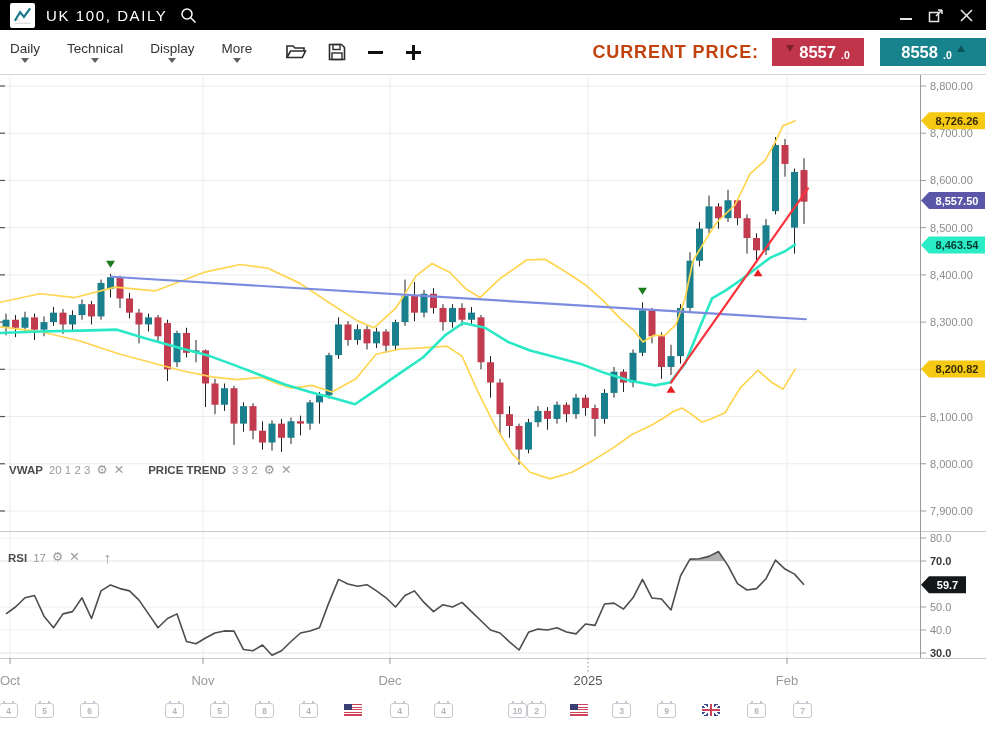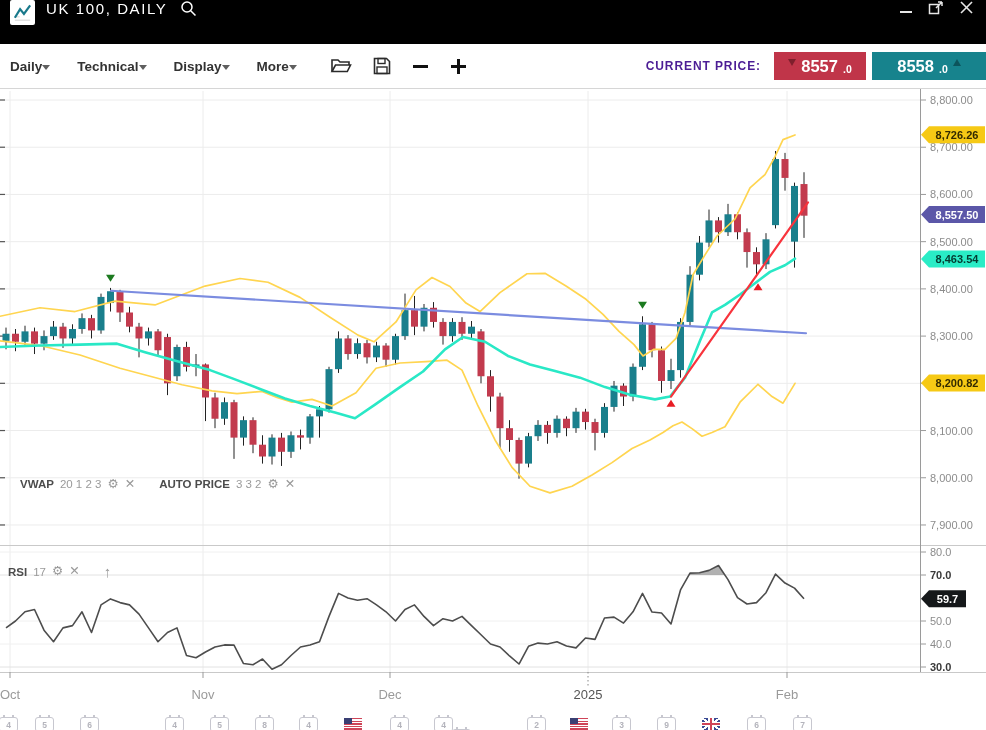--- a/index.html
+++ b/index.html
@@ -1,33 +1,33 @@
 <!DOCTYPE html>
 <html><head>
 <meta charset="utf-8">
 <style>
   html,body{margin:0;padding:0;}
   body{width:986px;height:730px;overflow:hidden;background:#fff;font-family:"Liberation Sans",sans-serif;-webkit-font-smoothing:antialiased;}
   
-  .titlebar{height:44px;background:#000;display:flex;align-items:flex-start;padding:0 12px 0 10px;gap:11px;}
+  .titlebar{height:30px;background:#000;display:flex;align-items:center;padding:0 12px 0 10px;gap:11px;}
   .logo{width:25px;height:25px;background:#fff;border-radius:2px;display:flex;align-items:center;justify-content:center;}
   .title{color:#fff;font-size:15px;letter-spacing:1.6px;white-space:nowrap;}
   .search-btn{background:none;border:0;padding:0;margin-left:2px;cursor:pointer;display:flex;}
   .win-controls{margin-left:auto;display:flex;gap:15px;align-items:center;}
   .win-btn{background:none;border:0;padding:0;cursor:pointer;display:flex;}
   
   .toolbar{height:44px;border-bottom:1px solid #d6d6d6;display:flex;align-items:center;padding-left:10px;background:#fff;}
-  .menu{display:flex;align-items:center;font-size:13.5px;font-weight:bold;color:#333;margin-right:27px;cursor:pointer;white-space:nowrap;}
+  .menu{display:flex;align-items:center;font-size:13.5px;font-weight:normal;color:#333;margin-right:27px;cursor:pointer;white-space:nowrap;flex-direction:column;}
   .caret{width:0;height:0;border-left:4px solid transparent;border-right:4px solid transparent;border-top:5px solid #5f5f5f;margin-top:2px;}
   .tool-btn{background:none;border:0;padding:0;margin-right:21px;cursor:pointer;display:flex;align-items:center;}
-  .cp-label{margin-left:auto;font-size:12px;letter-spacing:.9px;color:#4c1d95;font-weight:bold;white-space:nowrap;}
+  .cp-label{margin-left:auto;font-size:18px;letter-spacing:.9px;color:#c2410c;font-weight:bold;white-space:nowrap;}
   .price-badge{height:28px;display:flex;align-items:center;justify-content:center;color:#fff;font-weight:bold;font-size:16.5px;}
   .price-badge .frac{font-size:10.5px;margin-top:5px;}
   .bid{background:#c03549;width:92px;margin-left:13px;gap:5px;}
-  .ask{background:#17838d;width:114px;margin-left:6px;gap:5px;}
+  .ask{background:#17838d;width:106px;margin-left:16px;gap:5px;}
   .tri-dn{width:0;height:0;border-left:4px solid transparent;border-right:4px solid transparent;border-top:7px solid #7e1f2c;margin-bottom:8px;}
   .tri-up{width:0;height:0;border-left:4px solid transparent;border-right:4px solid transparent;border-bottom:7px solid #0c545c;margin-bottom:8px;}
   
   .chart-wrap{position:relative;width:888px;height:645px;background:#fff;}
   #chart-svg{position:absolute;left:0;top:0;}
   .axlbl{font-size:11px;fill:#8c8c8c;}
   .axlbl.strong{fill:#3a3a3a;font-weight:bold;}
   .mlbl{font-size:13px;fill:#9a9a9a;}
   .mlbl.ylbl{fill:#555;}
   .blbl{font-size:11px;font-weight:bold;}
@@ -425,27 +425,27 @@
         <text x="957" y="129.5085" text-anchor="middle" class="blbl" fill="#ffffff">8,557.50</text>
         <polygon points="921,169.8764119999996 929,161.3764119999996 985,161.3764119999996 985,178.3764119999996 929,178.3764119999996" fill="#2aecc6"></polygon>
         <text x="957" y="173.8764119999996" text-anchor="middle" class="blbl" fill="#043a30">8,463.54</text>
         <polygon points="921,293.93279600000017 929,285.43279600000017 985,285.43279600000017 985,302.43279600000017 929,302.43279600000017" fill="#f6c915"></polygon>
         <text x="957" y="297.93279600000017" text-anchor="middle" class="blbl" fill="#332a00">8,200.82</text>
         <polygon points="921,509.69 929,501.19 966,501.19 966,518.19 929,518.19" fill="#15181a"></polygon>
         <text x="947.5" y="513.69" text-anchor="middle" class="blbl" fill="#ffffff">59.7</text>
       </g>
     </svg>
 
-  <div class="ind-row" style="left:20px;top:389px;">
+  <div class="ind-row" style="left:9px;top:389px;">
     <span class="ind-name">VWAP</span>
     <span>20 1 2 3</span>
     <button class="icon-btn">⚙</button>
     <button class="icon-btn">✕</button>
     <span class="gap"></span>
-    <span class="ind-name">AUTO PRICE</span>
+    <span class="ind-name">PRICE TREND</span>
     <span>3 3 2</span>
     <button class="icon-btn">⚙</button>
     <button class="icon-btn">✕</button>
   </div>
 
   <div class="ind-row" style="left:8px;top:475px;">
     <span class="ind-name">RSI</span>
     <span>17</span>
     <button class="icon-btn">⚙</button>
     <button class="icon-btn">✕</button>
@@ -457,21 +457,21 @@
       <div class="cal" style="left: -1px;">4</div>
       <div class="cal" style="left: 35px;">5</div>
       <div class="cal" style="left: 80px;">6</div>
       <div class="cal" style="left: 165px;">4</div>
       <div class="cal" style="left: 210px;">5</div>
       <div class="cal" style="left: 255px;">8</div>
       <div class="cal" style="left: 299px;">4</div>
       <div class="flagbox flag-us" style="left: 344px;"></div>
       <div class="cal" style="left: 390px;">4</div>
       <div class="cal" style="left: 434px;">4</div>
-      <div class="cal" style="left: 452px; margin-top: 12px;">10</div>
+      <div class="cal" style="left: 508px;">10</div>
       <div class="cal" style="left: 527px;">2</div>
       <div class="flagbox flag-us" style="left: 570px;"></div>
       <div class="cal" style="left: 612px;">3</div>
       <div class="cal" style="left: 657px;">9</div>
       <div class="flagbox flag-uk" style="left: 702px;"></div>
       <div class="cal" style="left: 747px;">6</div>
       <div class="cal" style="left: 793px;">7</div>
     </div>
 </div>
 

